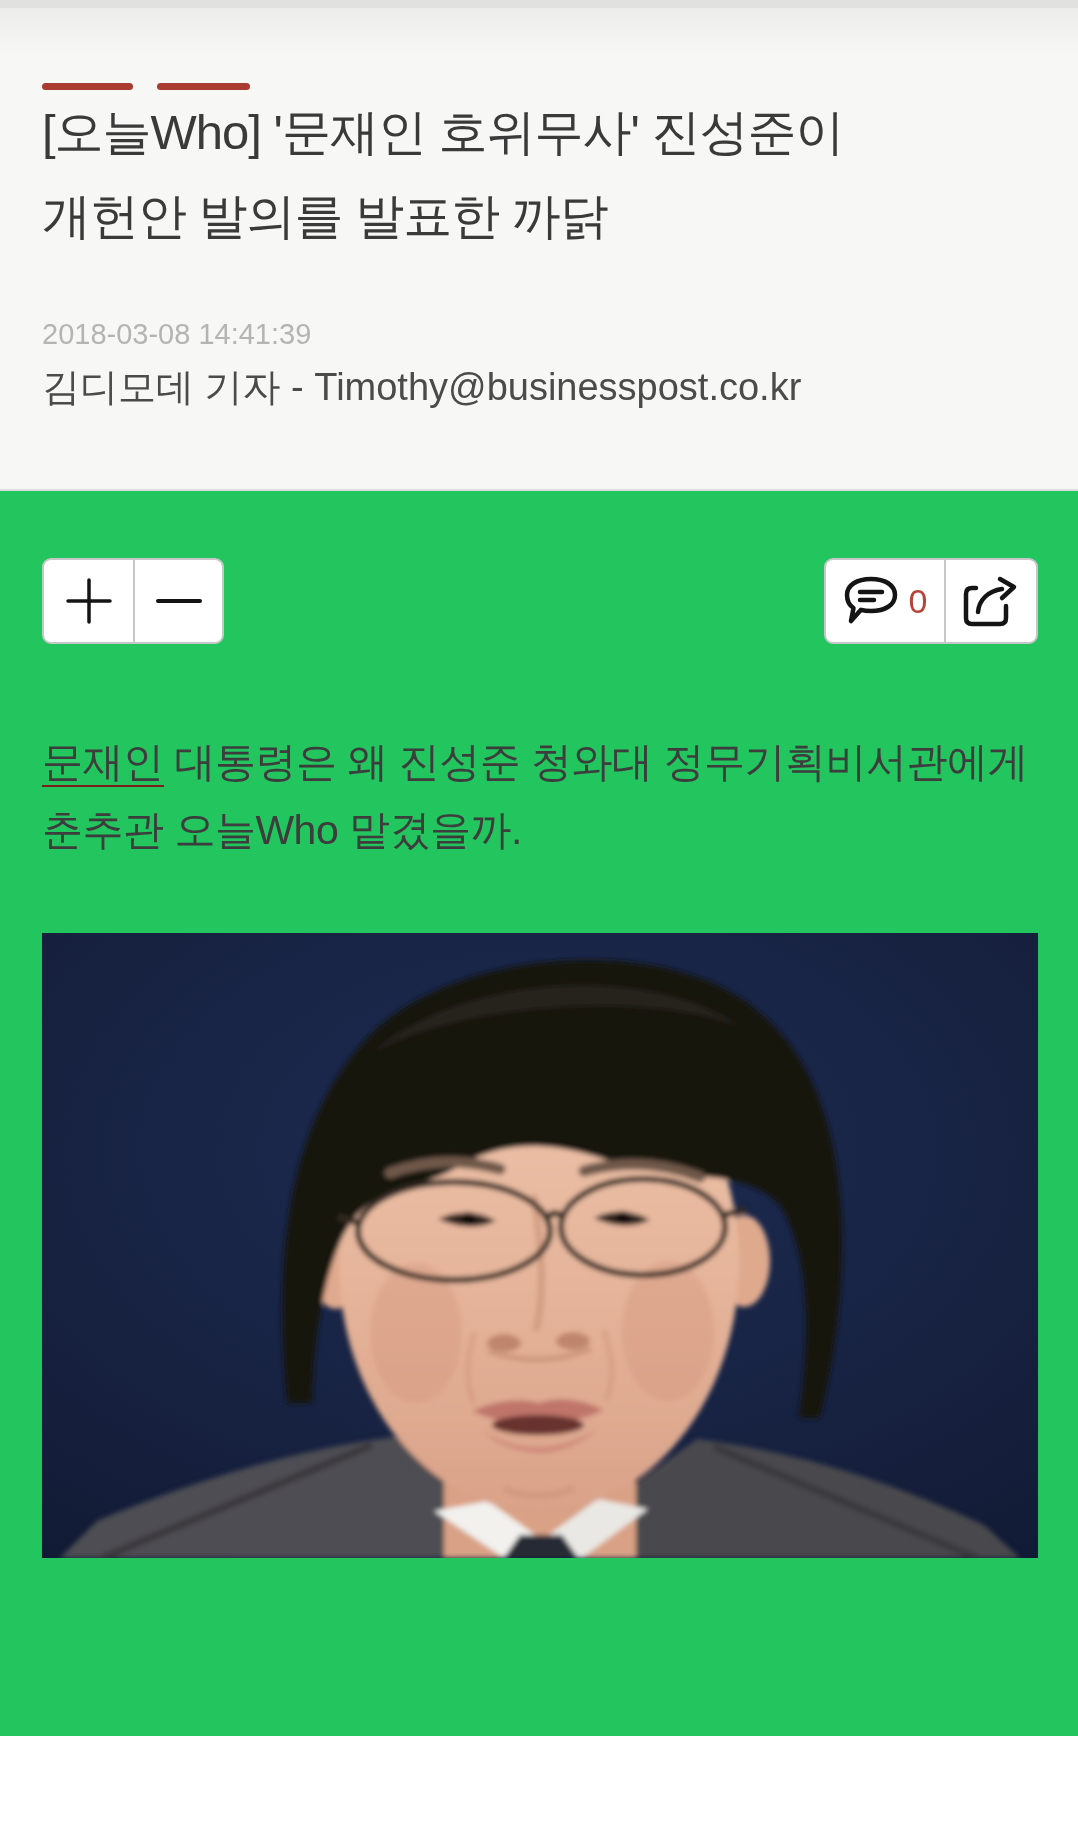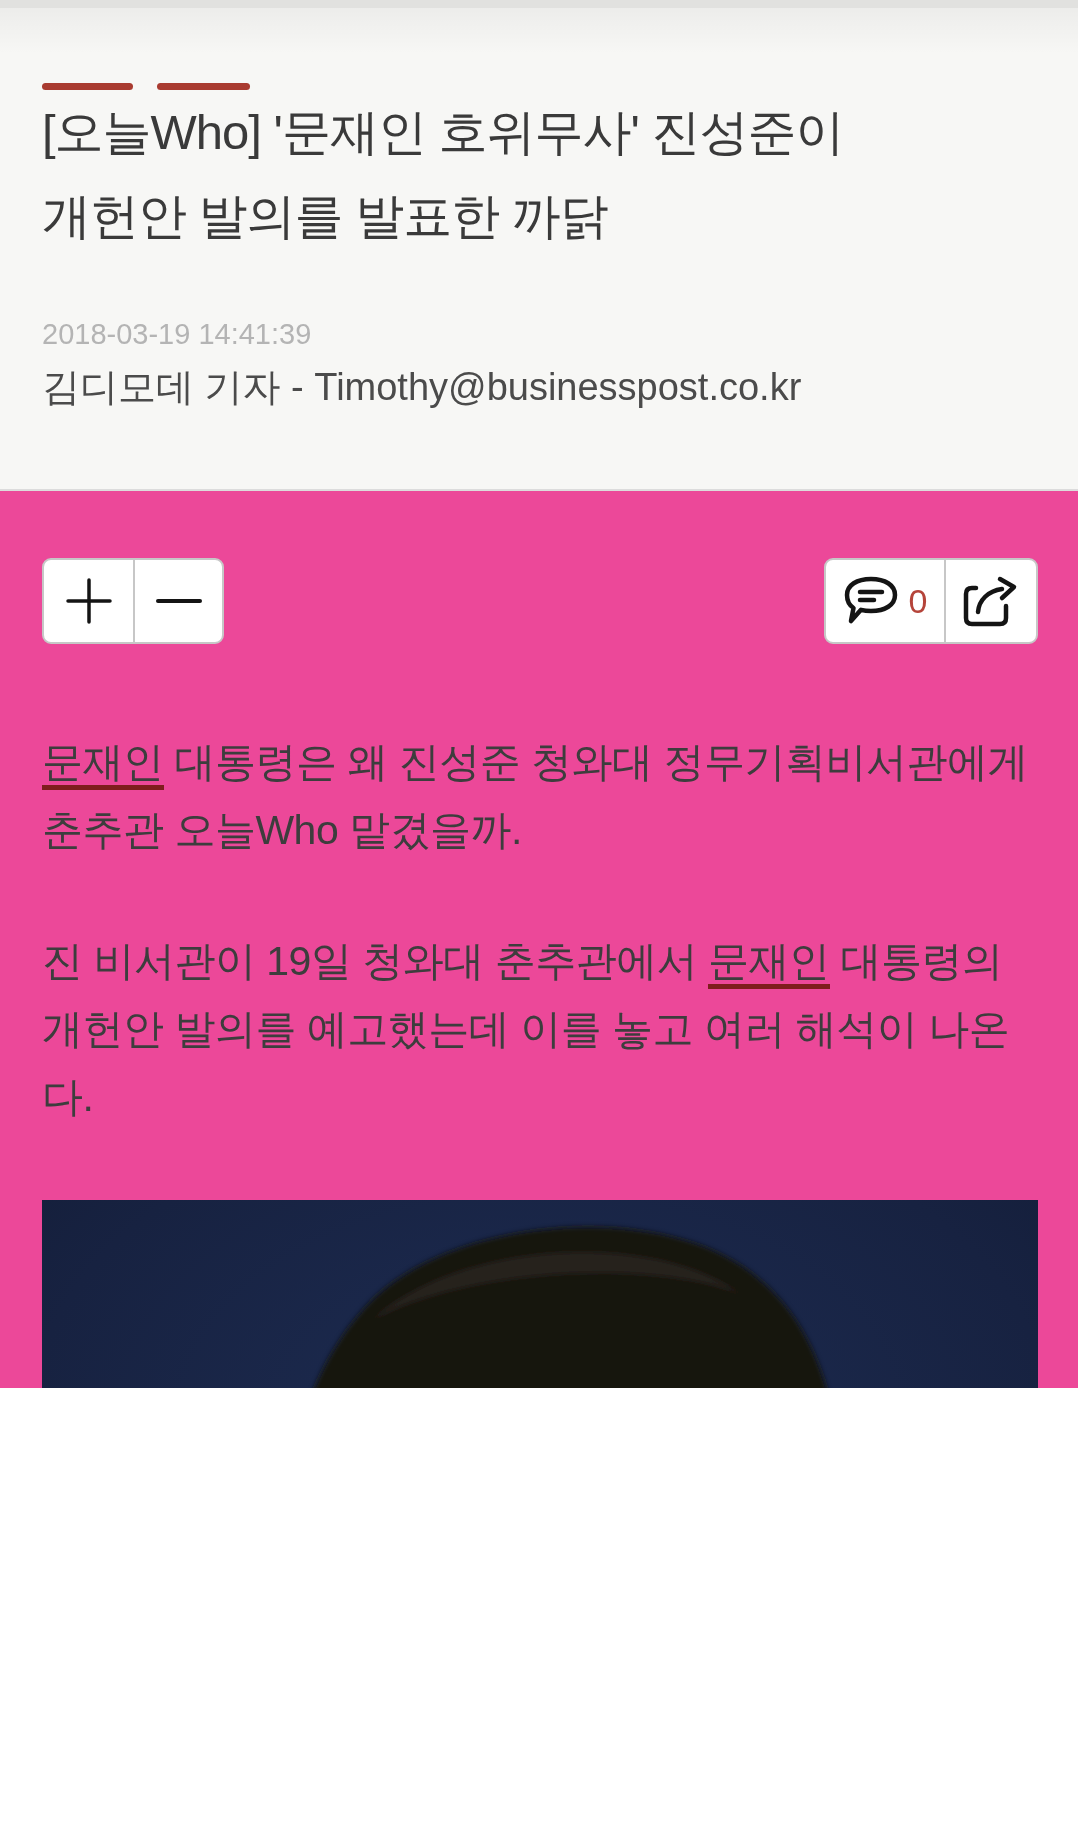--- a/index.html
+++ b/index.html
@@ -1,21 +1,21 @@
 <!DOCTYPE html>
 <html><head>
 <meta charset="utf-8">
 <style>
   html,body{margin:0;padding:0;background:#ffffff;}
   .page{
     position:relative;
     width:1078px;
-    height:1388px;
+    height:1736px;
     overflow:hidden;
-    background:#ec4899;
+    background:#22c55e;
     font-family:"Liberation Sans","DejaVu Sans",sans-serif;
     color:#3d3d3d;
   }
   
   .hdr{
     position:relative;
     background:#f7f7f5;
     height:491px;
     border-bottom:2px solid #dcdcdc;
     box-sizing:border-box;
@@ -77,21 +77,21 @@
   
   .para{
     margin:0 38px 0 42px;
     font-size:41px;line-height:68px;color:#3d3d3d;
     letter-spacing:-0.5px;
   }
   .p1{margin-top:84px;}
   .p2{margin-top:63px;}
   .body-link{
     color:#3d3d3d;text-decoration:none;
-    border-bottom:5px solid #7f1d1d;
+    border-bottom:2px solid #7f1d1d;
     cursor:pointer;
   }
   
   .photo{
     margin:69px 0 0 42px;
     width:996px;height:625px;
     overflow:hidden;
     background:#16213d;
   }
   .photo svg{display:block;width:996px;height:625px;}
@@ -105,21 +105,21 @@
     <div class="top-strip"></div>
     <div class="top-fade"></div>
     <div class="dashes">
       <span class="dash d1"></span>
       <span class="dash d2"></span>
     </div>
     <h1 class="headline">
       <span>[오늘Who] '문재인 호위무사' 진성준이</span>
       <span>개헌안 발의를 발표한 까닭</span>
     </h1>
-    <div class="pub-date">2018-03-19 14:41:39</div>
+    <div class="pub-date">2018-03-08 14:41:39</div>
     <div class="byline">김디모데 기자 - Timothy@businesspost.co.kr</div>
   </div>
 
   <div class="toolbar">
     <div class="btn-group grp-font">
       <button class="btn" aria-label="increase font size">
         <svg width="48" height="48" viewBox="0 0 48 48">
           <line class="icon-stroke" x1="24" y1="3" x2="24" y2="45" stroke-width="3.5"></line>
           <line class="icon-stroke" x1="3" y1="24" x2="45" y2="24" stroke-width="3.5"></line>
         </svg>
@@ -145,21 +145,20 @@
           <path class="icon-stroke" stroke-width="4.5" d="M14 14 H 10 Q 4 14, 4 20 V 44 Q 4 50, 10 50 H 38 Q 44 50, 44 44 V 32"></path>
           <path class="icon-stroke" stroke-width="4.5" d="M16 38 C 17 26, 26 17, 40 15"></path>
           <path class="icon-stroke" stroke-width="4.5" d="M38 5 L 52 13 L 40 24"></path>
         </svg>
       </button>
     </div>
   </div>
 
   <p class="para p1"><a class="body-link">문재인</a><span> 대통령은 왜 진성준 청와대 정무기획비서관에게 춘추관 오늘Who 맡겼을까.</span></p>
 
-  <p class="para p2"><span>진 비서관이 19일 청와대 춘추관에서 </span><a class="body-link">문재인</a><span> 대통령의 개헌안 발의를 예고했는데 이를 놓고 여러 해석이 나온다.</span></p>
 
   <figure class="photo" style="margin-top:69px;margin-bottom:0;">
     <svg viewBox="0 0 996 625" preserveAspectRatio="none">
       <defs>
         <radialGradient id="bgG" cx="50%" cy="35%" r="85%">
           <stop offset="0%" stop-color="#1d2c52"></stop>
           <stop offset="60%" stop-color="#172241"></stop>
           <stop offset="100%" stop-color="#111a33"></stop>
         </radialGradient>
         <linearGradient id="skinG" x1="0" y1="0" x2="0" y2="1">

